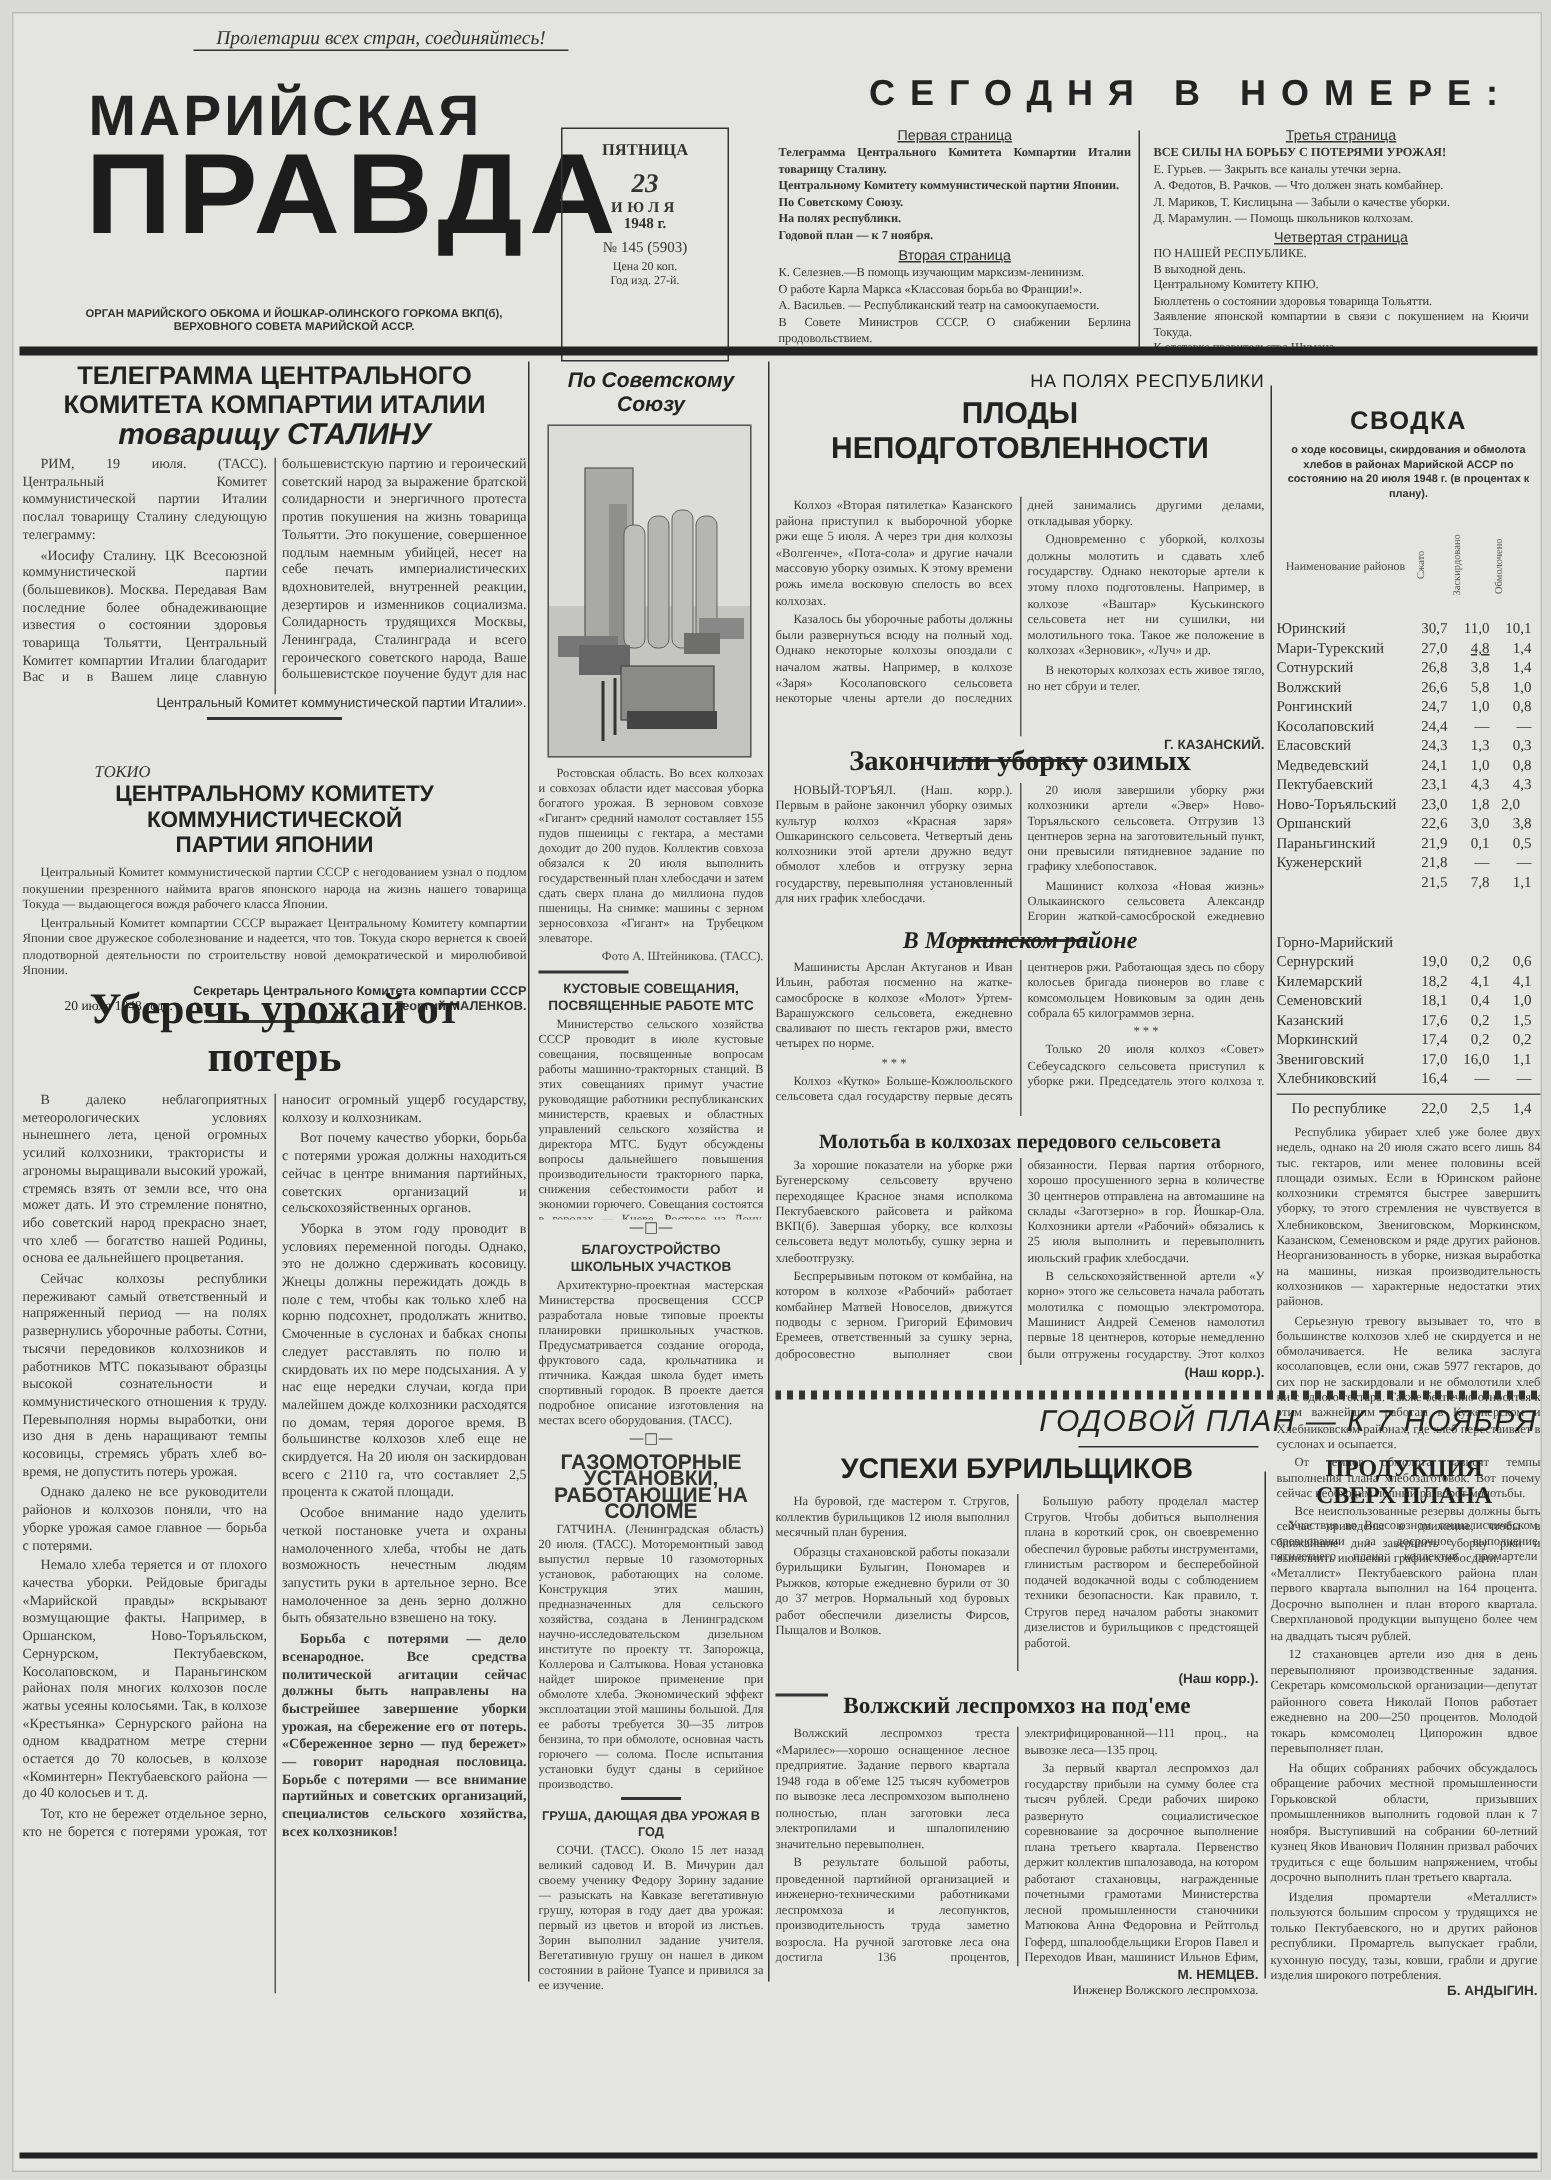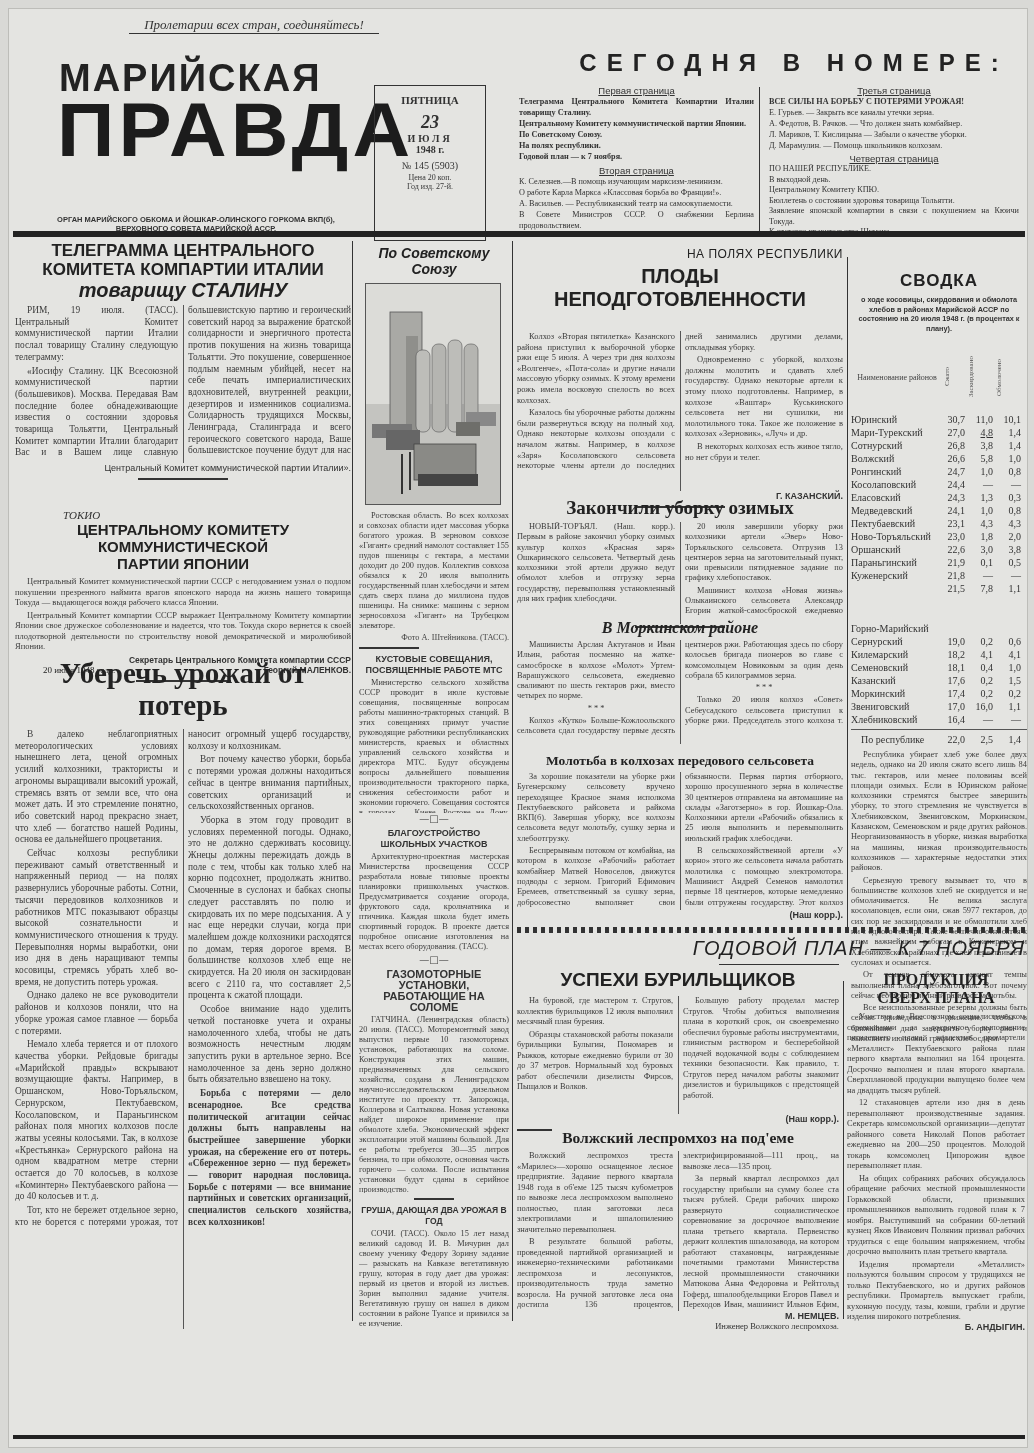--- a/index.html
+++ b/index.html
@@ -24,21 +24,21 @@
 </style>
 </head>
 <body>
 
 <div class="page">
 
   <div class="abs serif" style="left:120px;top:8px;width:250px;font-style:italic;font-size:13px;color:#333;border-bottom:1.5px solid #333;text-align:center;">Пролетарии всех стран, соединяйтесь!</div>
 
   <div class="abs sans" style="left:50px;top:48px;width:290px;font-size:38px;font-weight:bold;letter-spacing:2px;color:#222;">МАРИЙСКАЯ</div>
   <div class="abs sans" style="left:48px;top:80px;width:300px;font-size:76px;line-height:82px;font-weight:900;letter-spacing:4px;color:#1c1c1c;transform:scaleX(1.05);transform-origin:left;">ПРАВДА</div>
-  <div class="abs sans" style="left:22px;top:206px;width:330px;font-size:7.5px;font-weight:bold;color:#333;text-align:center;">
+  <div class="abs sans" style="left:22px;top:195px;width:330px;font-size:7.5px;font-weight:bold;color:#333;text-align:center;">
     <div>ОРГАН МАРИЙСКОГО ОБКОМА И ЙОШКАР-ОЛИНСКОГО ГОРКОМА ВКП(б),</div>
     <div>ВЕРХОВНОГО СОВЕТА МАРИЙСКОЙ АССР.</div>
   </div>
 
   <div class="abs serif" style="left:365px;top:76px;width:112px;height:156px;border:1.5px solid #333;text-align:center;color:#333;padding-top:8px;">
     <div style="font-size:11px;font-weight:bold;">ПЯТНИЦА</div>
     <div style="font-size:18px;font-style:italic;font-weight:bold;margin-top:6px;">23</div>
     <div style="font-size:10px;font-weight:bold;letter-spacing:3px;">ИЮЛЯ</div>
     <div style="font-size:10px;font-weight:bold;">1948 г.</div>
     <div style="font-size:10px;margin-top:5px;">№ 145 (5903)</div>
@@ -173,21 +173,21 @@
       <p>Министерство сельского хозяйства СССР проводит в июле кустовые совещания, посвященные вопросам работы машинно-тракторных станций. В этих совещаниях примут участие руководящие работники республиканских министерств, краевых и областных управлений сельского хозяйства и директора МТС. Будут обсуждены вопросы дальнейшего повышения производительности тракторного парка, снижения себестоимости работ и экономии горючего. Совещания состоятся в городах — Киеве, Ростове на Дону, Новосибирске, Алма-Ата, Куйбышеве, Челябинске. (ТАСС).</p>
     </div>
     <div class="center" style="font-size:10px;color:#444;">—□—</div>
 
     <div class="sans center" style="font-size:9px;font-weight:bold;line-height:11px;color:#333;margin-top:4px;">БЛАГОУСТРОЙСТВО ШКОЛЬНЫХ УЧАСТКОВ</div>
     <div class="body-text" style="font-size:8.3px;line-height:10px;margin-top:2px;">
       <p>Архитектурно-проектная мастерская Министерства просвещения СССР разработала новые типовые проекты планировки пришкольных участков. Предусматривается создание огорода, фруктового сада, крольчатника и птичника. Каждая школа будет иметь спортивный городок. В проекте дается подробное описание изготовления на местах всего оборудования. (ТАСС).</p>
     </div>
     <div class="center" style="font-size:10px;color:#444;">—□—</div>
 
-    <div class="sans center" style="font-size:11px;font-weight:bold;line-height:11px;color:#333;margin-top:4px;">ГАЗОМОТОРНЫЕ УСТАНОВКИ, РАБОТАЮЩИЕ НА СОЛОМЕ</div>
+    <div class="sans center" style="font-size:14px;font-weight:bold;line-height:11px;color:#333;margin-top:4px;">ГАЗОМОТОРНЫЕ УСТАНОВКИ, РАБОТАЮЩИЕ НА СОЛОМЕ</div>
     <div class="body-text" style="font-size:8.3px;line-height:10px;margin-top:2px;height:178px;overflow:hidden;">
       <p>ГАТЧИНА. (Ленинградская область) 20 июля. (ТАСС). Моторемонтный завод выпустил первые 10 газомоторных установок, работающих на соломе. Конструкция этих машин, предназначенных для сельского хозяйства, создана в Ленинградском научно-исследовательском дизельном институте по проекту тт. Запорожца, Коллерова и Салтыкова. Новая установка найдет широкое применение при обмолоте хлеба. Экономический эффект эксплоатации этой машины большой. Для ее работы требуется 30—35 литров бензина, то при обмолоте, основная часть горючего — солома. После испытания установки будут сданы в серийное производство.</p>
     </div>
     <div class="short-rule" style="width:40px;"></div>
 
     <div class="sans center" style="font-size:8.5px;font-weight:bold;line-height:11px;color:#333;margin-top:2px;">ГРУША, ДАЮЩАЯ ДВА УРОЖАЯ В ГОД</div>
     <div class="body-text" style="font-size:8.3px;line-height:10px;margin-top:2px;height:98px;overflow:hidden;">
       <p>СОЧИ. (ТАСС). Около 15 лет назад великий садовод И. В. Мичурин дал своему ученику Федору Зорину задание — разыскать на Кавказе вегетативную грушу, которая в году дает два урожая: первый из цветов и второй из листьев. Зорин выполнил задание учителя. Вегетативную грушу он нашел в диком состоянии в районе Туапсе и привился за ее изучение.</p>
     </div>
   </div>
@@ -301,21 +301,21 @@
         <div class="table-row">
           <div class="name" style="width: 90px;">Пектубаевский</div>
           <div class="v" style="width: 24px; text-align: right;">23,1</div>
           <div class="v" style="width: 28px; text-align: right;">4,3</div>
           <div class="v" style="width: 28px; text-align: right;">4,3</div>
         </div>
         <div class="table-row">
           <div class="name" style="width: 90px;">Ново-Торъяльский</div>
           <div class="v" style="width: 24px; text-align: right;">23,0</div>
           <div class="v" style="width: 28px; text-align: right;">1,8</div>
-          <div class="v" style="width: 28px; text-align: right;">2,0</div>
+          <div class="v" style="width: 28px; text-align: center;">2,0</div>
         </div>
         <div class="table-row">
           <div class="name" style="width: 90px;">Оршанский</div>
           <div class="v" style="width: 24px; text-align: right;">22,6</div>
           <div class="v" style="width: 28px; text-align: right;">3,0</div>
           <div class="v" style="width: 28px; text-align: right;">3,8</div>
         </div>
         <div class="table-row">
           <div class="name" style="width: 90px;">Параньгинский</div>
           <div class="v" style="width: 24px; text-align: right;">21,9</div>

